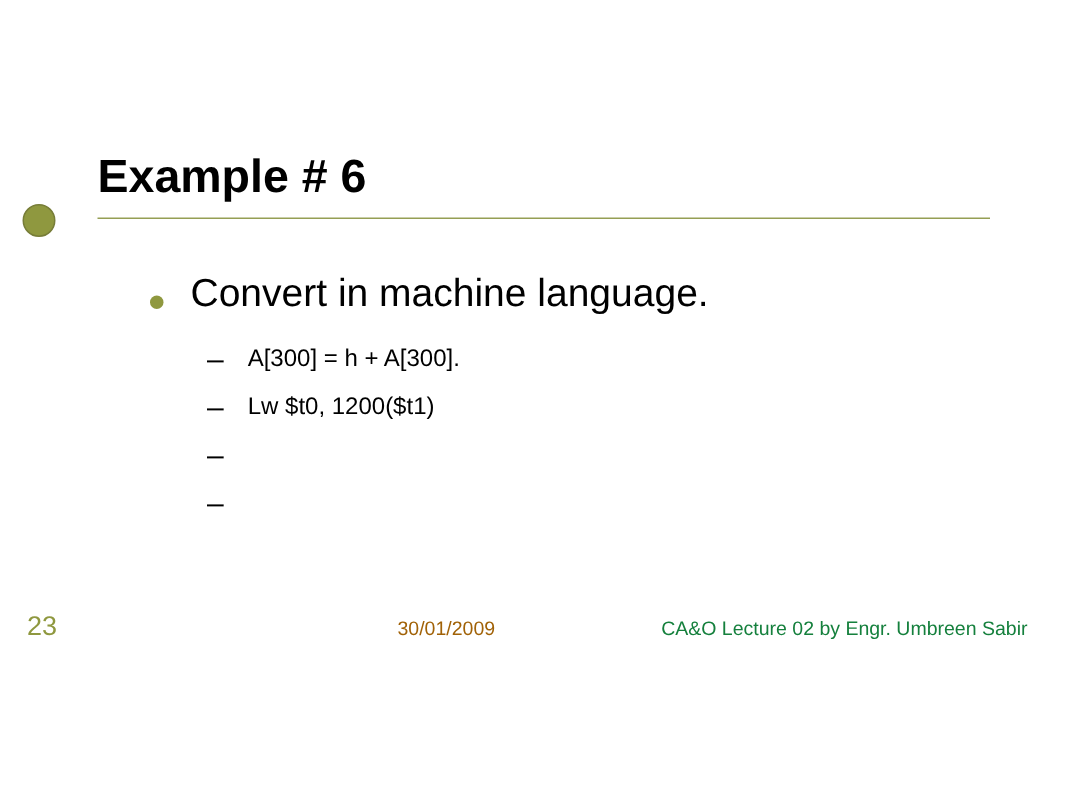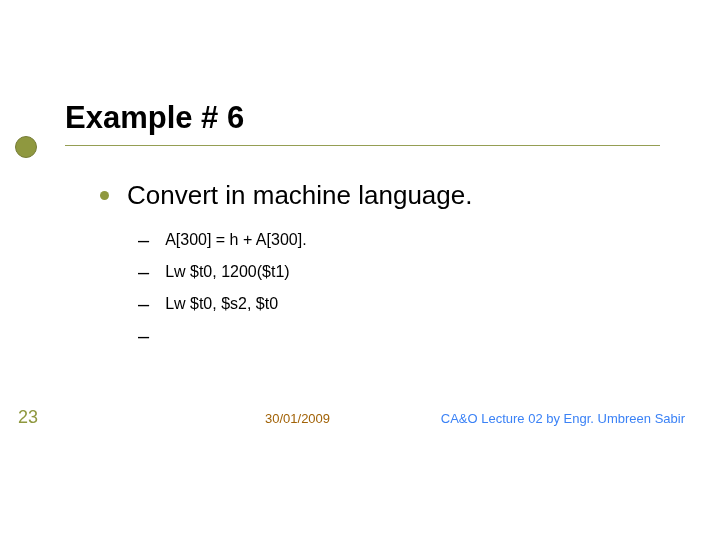--- a/index.html
+++ b/index.html
@@ -47,21 +47,21 @@
     border: 1px solid #777d38;
   }
   .main-list {
     position: absolute;
     left: 100px;
     top: 180px;
     width: 560px;
   }
   .lvl1 {
     display: flex;
-    align-items: flex-start;
+    align-items: center;
     margin-bottom: 16px;
   }
   .lvl1 .bullet {
     width: 9px;
     height: 9px;
     border-radius: 50%;
     background: #8f983f;
     margin-top: 11px;
     margin-right: 18px;
     flex: 0 0 auto;
@@ -100,21 +100,21 @@
     left: 265px;
     bottom: 30px;
     font-size: 13px;
     color: #a16207;
   }
   .footer-author {
     position: absolute;
     right: 35px;
     bottom: 30px;
     font-size: 13px;
-    color: #3b82f6;
+    color: #15803d;
     text-align: right;
   }
 </style>
 </head>
 <body>
 
 <div class="slide">
 
   <div class="title-rule-knob"></div>
   <div class="title-rule"></div>
@@ -131,21 +131,20 @@
     <div class="lvl2">
       <div class="dash">–</div>
       <div class="text">A[300] = h + A[300].</div>
     </div>
     <div class="lvl2">
       <div class="dash">–</div>
       <div class="text">Lw $t0, 1200($t1)</div>
     </div>
     <div class="lvl2">
       <div class="dash">–</div>
-      <div class="text">Lw $t0, $s2, $t0</div>
     </div>
     <div class="lvl2">
       <div class="dash">–</div>
     </div>
   </div>
 
   <div class="slide-number">23</div>
   <div class="footer-date">30/01/2009</div>
   <div class="footer-author">CA&amp;O Lecture 02 by Engr. Umbreen Sabir</div>
 

